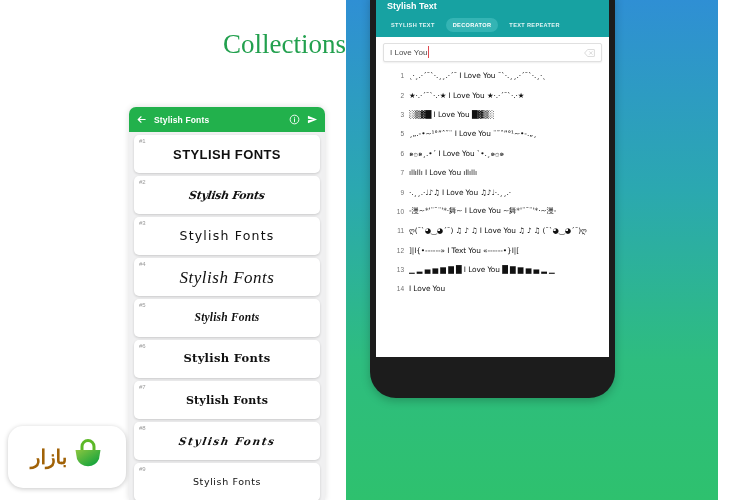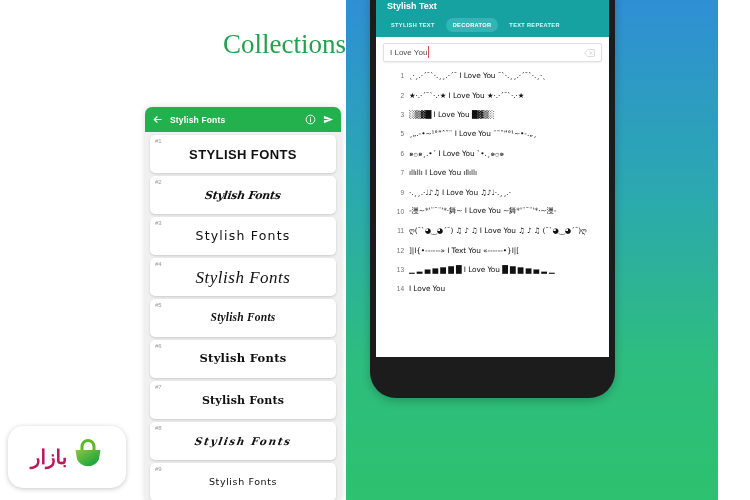--- a/index.html
+++ b/index.html
@@ -45,21 +45,21 @@
     font-size: 27px;
     color: #22a04e;
     font-weight: 400;
     text-align: right;
   }
 
   
   #left-phone {
     position: absolute;
     top: 107px;
-    left: 145px;
+    left: 129px;
     width: 196px;
     height: 393px;
     background: #f0f0f1;
     border-top-left-radius: 7px;
     border-top-right-radius: 7px;
     box-shadow: 0 0 6px rgba(0,0,0,0.14);
     overflow: hidden;
   }
 
   #lp-appbar {
@@ -124,21 +124,21 @@
     border-radius: 15px;
     box-shadow: 0 1px 5px rgba(0,0,0,0.22);
     display: flex;
     align-items: center;
     justify-content: center;
     gap: 6px;
   }
   #bazaar-wordmark {
     font-size: 20px;
     font-weight: bold;
-    color: #be185d;
+    color: #a16207;
     direction: rtl;
     line-height: 1;
   }
 
   
   #right-panel {
     position: relative;
     width: 372px;
     height: 500px;
     background: linear-gradient(180deg, #2f8fd4 0%, #2ba8b0 38%, #2ebd7f 72%, #2ec16e 100%);

